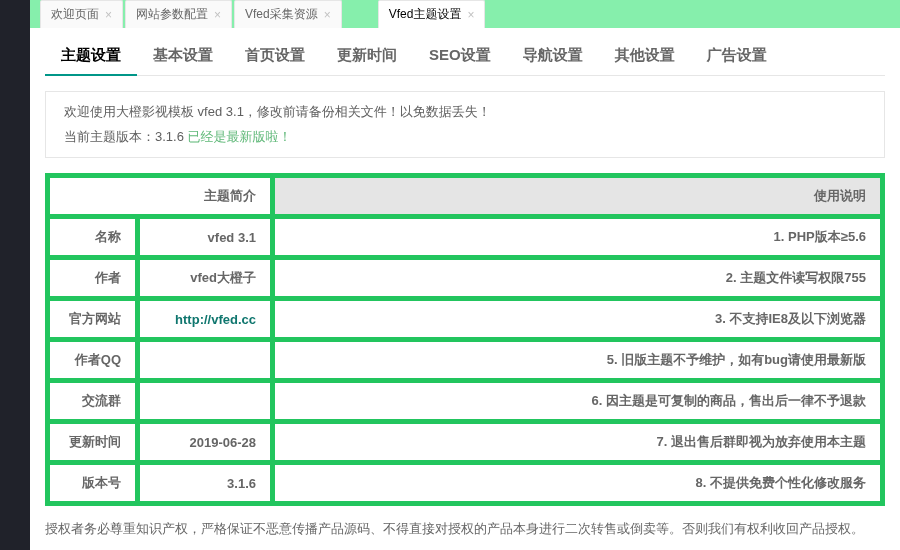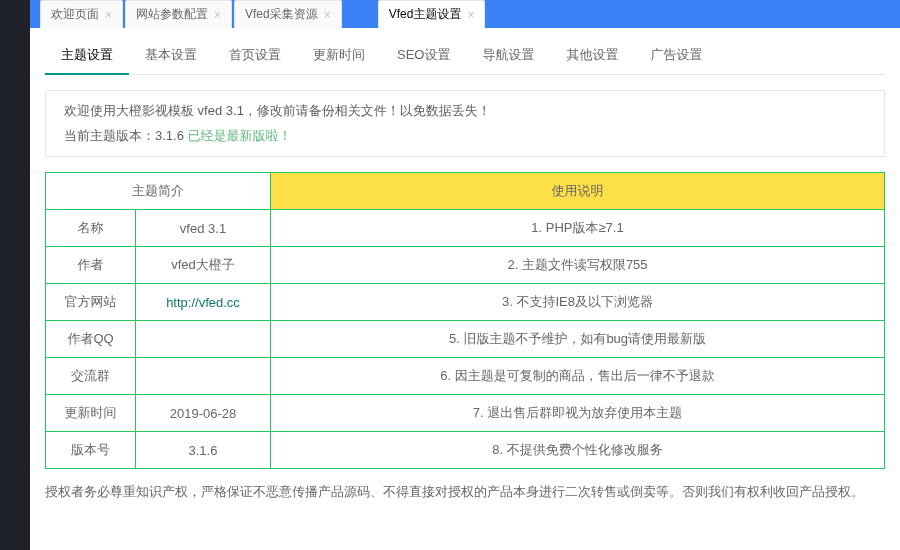--- a/index.html
+++ b/index.html
@@ -22,21 +22,21 @@
     flex-shrink: 0;
   }
   .main {
     flex: 1;
     background: #f5f5f5;
     display: flex;
     flex-direction: column;
   }
   .top-tabs {
     display: flex;
-    background: #3b82f6;
+    background: #86efac;
     padding: 0 10px;
     height: 28px;
     align-items: flex-end;
   }
   .top-tab {
     padding: 5px 10px;
     font-size: 12px;
     color: #666;
     background: #fafafa;
     border: 1px solid #e6e6e6;
@@ -66,22 +66,23 @@
   }
   .sub-tabs {
     display: flex;
     border-bottom: 1px solid #e6e6e6;
     margin-bottom: 15px;
   }
   .sub-tab {
     padding: 10px 16px;
     color: #666;
     cursor: pointer;
-    font-size: 13px;
+    font-size: 15px;
     position: relative;
+    font-weight: bold;
   }
   .sub-tab.active {
     color: #000;
   }
   .sub-tab.active::after {
     content: "";
     position: absolute;
     left: 0; right: 0; bottom: -1px;
     height: 2px;
     background: #009688;
@@ -97,28 +98,28 @@
   }
   .notice-box .version-latest {
     color: #5fb878;
   }
   table.info {
     width: 100%;
     border-collapse: collapse;
     font-size: 13px;
   }
   table.info th, table.info td {
-    border: 1px solid #22c55e;
+    border: 5px solid #22c55e;
     padding: 9px 14px;
-    text-align: center;
-    color: #666;
-    font-weight: normal;
+    text-align: right;
+    color: #666;
+    font-weight: bold;
   }
   table.info thead th {
-    background: #fde047;
+    background: #e5e5e5;
     color: #666;
   }
   table.info .col-label {
     width: 90px;
     background: #fff;
   }
   table.info .col-value {
     width: 135px;
   }
   .col-value a { color: #0f766e; text-decoration: none; }
@@ -178,21 +179,21 @@
         <thead>
           <tr>
             <th class="col-label" colspan="2">主题简介</th>
             <th>使用说明</th>
           </tr>
         </thead>
         <tbody id="info-body">
             <tr>
               <td class="col-label">名称</td>
               <td class="col-value">vfed 3.1</td>
-              <td>1. PHP版本≥7.1</td>
+              <td>1. PHP版本≥5.6</td>
             </tr>
             <tr>
               <td class="col-label">作者</td>
               <td class="col-value">vfed大橙子</td>
               <td>2. 主题文件读写权限755</td>
             </tr>
             <tr>
               <td class="col-label">官方网站</td>
               <td class="col-value"><a href="#">http://vfed.cc</a></td>
               <td>3. 不支持IE8及以下浏览器</td>

